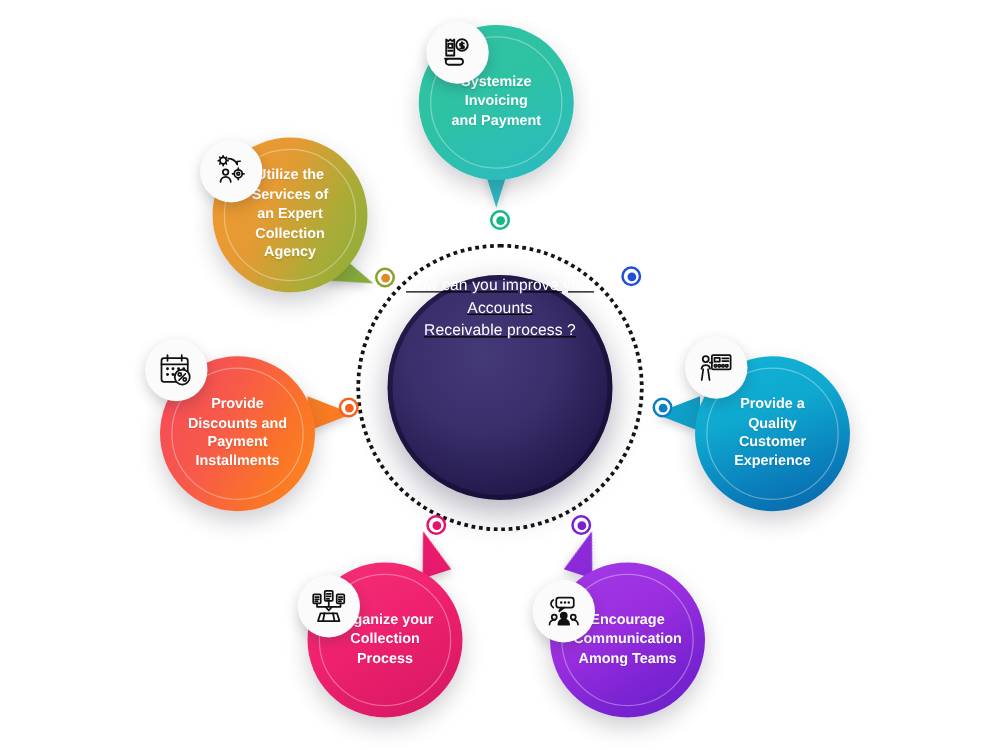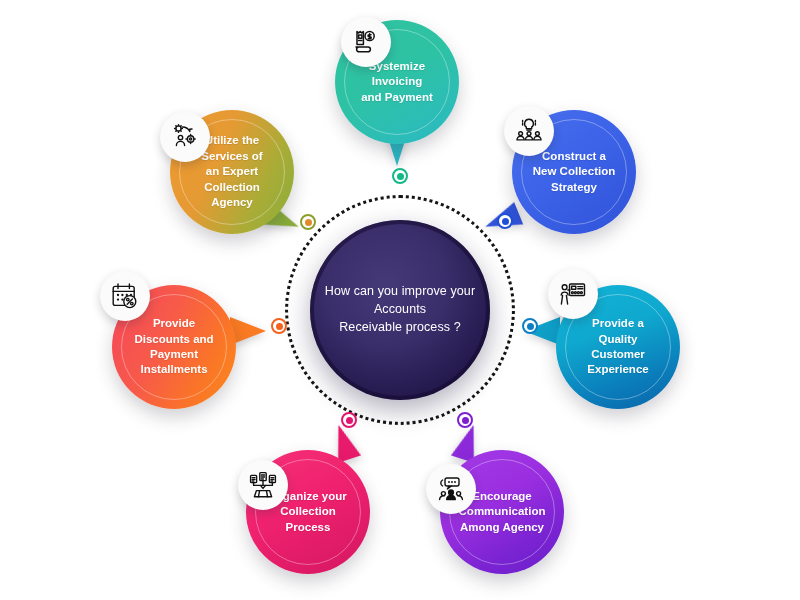--- a/index.html
+++ b/index.html
@@ -36,22 +36,23 @@
   .hub {
     position: absolute;
     left: 310px;
     top: 220px;
     width: 180px;
     height: 180px;
     border-radius: 50%;
     background: radial-gradient(circle at 42% 36%, #453a78 0%, #3a2f6b 38%, #241a4e 72%, #1a1038 100%);
     box-shadow: 0 10px 26px rgba(20,12,50,0.32), inset 0 0 0 4px rgba(20,10,45,0.55);
     display: flex;
-    align-items: center;
+    align-items: flex-start;
     justify-content: center;
+    text-decoration: underline;
   }
   .hub-text {
     color: #ffffff;
     font-size: 12.5px;
     line-height: 1.42;
     text-align: center;
     font-weight: 500;
     letter-spacing: .1px;
     width: 160px;
     white-space: pre-line;
@@ -187,41 +188,20 @@
         <path d="M19.8 9.6 l-.2-2.4 2.4-.2"></path>
         <circle cx="20.6" cy="17" r="3.2"></circle>
         <circle cx="20.6" cy="17" r="1.1"></circle>
         <path d="M20.6 12.4 v1.4 M20.6 20.2 v1.4 M16 17 h1.4 M23.8 17 h1.4"></path>
         <circle cx="10.5" cy="15.6" r="2.2"></circle>
         <path d="M6.4 23.5 a4.1 4.1 0 0 1 8.2 0"></path>
       </svg>
     </div>
   </div>
 
-  <div class="node" style="left:512px; top:110px;">
-    <div class="tail" style="left:-28px; top:98px; border-top:12px solid transparent; border-bottom:12px solid transparent; border-right:36px solid #2f52d8; transform:rotate(-22deg);"></div>
-    <div class="bubble" style="background:linear-gradient(140deg,#4a70ee 0%,#3c63e8 45%,#2f52d8 100%);">
-      <div class="bubble-label">Construct a
-New Collection
-Strategy</div>
-    </div>
-    <div class="badge" style="left:-8px; top:-4px;">
-      <svg width="30" height="30" viewBox="0 0 30 30" fill="none" stroke="#111" stroke-width="1.4" stroke-linecap="round" stroke-linejoin="round">
-        <path d="M15 3.2 a4.4 4.4 0 0 1 2.7 7.9 v1.5 h-5.4 v-1.5 A4.4 4.4 0 0 1 15 3.2 Z"></path>
-        <path d="M12.8 14 h4.4"></path>
-        <path d="M8.6 4.4 v1.6 M8.6 7.4 v1.6 M21.4 4.4 v1.6 M21.4 7.4 v1.6"></path>
-        <circle cx="15" cy="17.6" r="1.9"></circle>
-        <path d="M11.4 23.9 a3.6 3.6 0 0 1 7.2 0 Z"></path>
-        <circle cx="6.6" cy="17.6" r="1.9"></circle>
-        <path d="M3 23.9 a3.6 3.6 0 0 1 7.2 0 Z"></path>
-        <circle cx="23.4" cy="17.6" r="1.9"></circle>
-        <path d="M19.8 23.9 a3.6 3.6 0 0 1 7.2 0 Z"></path>
-      </svg>
-    </div>
-  </div>
 
   <div class="node" style="left:556px; top:285px;">
     <div class="tail" style="left:-32px; top:32px; border-top:14px solid transparent; border-bottom:14px solid transparent; border-right:36px solid #0fa0c8;"></div>
     <div class="bubble" style="background:linear-gradient(160deg,#13b3d6 0%,#0fa8cf 38%,#0a7dba 74%,#0a63a8 100%);align-items:center;">
       <div class="bubble-label">Provide a
 Quality
 Customer
 Experience</div>
     </div>
     <div class="badge" style="left:-8px; top:-16px;">
@@ -239,21 +219,21 @@
         <path d="M9.8 11 h2.2"></path>
       </svg>
     </div>
   </div>
 
   <div class="node" style="left:440px; top:450px;">
     <div class="tail" style="left:16px; top:-26px; border-left:12px solid transparent; border-right:12px solid transparent; border-bottom:36px solid #8c2ada; transform:rotate(18deg);"></div>
     <div class="bubble" style="background:linear-gradient(150deg,#a23ae6 0%,#9b2fe0 40%,#7a23d2 74%,#6a1fc9 100%);">
       <div class="bubble-label">Encourage
 Communication
-Among Agency</div>
+Among Teams</div>
     </div>
     <div class="badge" style="left:-14px; top:14px;">
       <svg width="30" height="30" viewBox="0 0 30 30" fill="none" stroke="#111" stroke-width="1.4" stroke-linecap="round" stroke-linejoin="round">
         <rect x="9" y="4" width="14" height="8" rx="2"></rect>
         <path d="M13 12 l-1.6 3 4-3"></path>
         <circle cx="13" cy="8" r=".95" fill="#111" stroke="none"></circle>
         <circle cx="16" cy="8" r=".95" fill="#111" stroke="none"></circle>
         <circle cx="19" cy="8" r=".95" fill="#111" stroke="none"></circle>
         <path d="M6.6 6 a3.4 3.4 0 0 0 0 6"></path>
         <circle cx="15" cy="18.4" r="2.4" fill="#111" stroke="#111"></circle>
@@ -282,21 +262,21 @@
         <rect x="21.4" y="5.4" width="6" height="7.2" rx=".8"></rect>
         <path d="M23 7.6 h2.8 M23 9.4 h2.8 M23 11 h1.8"></path>
         <path d="M5.6 12.8 v2.6 h18.8 v-2.6 M15 10.8 v4.6"></path>
         <path d="M12.6 15.6 L15 18.4 l2.4-2.8"></path>
         <path d="M8.4 20.6 h13.2 l2 6.2 H6.4 Z"></path>
         <path d="M11.6 20.6 l-1.2 6.2 M18.4 20.6 l1.2 6.2"></path>
       </svg>
     </div>
   </div>
 
-  <div class="node" style="left:112px; top:285px;text-decoration:underline;">
+  <div class="node" style="left:128px; top:285px;text-decoration:underline;">
     <div class="tail" style="left:118px; top:32px; border-top:14px solid transparent; border-bottom:14px solid transparent; border-left:36px solid #fa7b22;"></div>
     <div class="bubble" style="background:linear-gradient(115deg,#f4475c 0%,#f75a49 40%,#fa7527 74%,#fb8a1e 100%);">
       <div class="bubble-label">Provide
 Discounts and
 Payment
 Installments</div>
     </div>
     <div class="badge" style="left:-12px; top:-14px;">
       <svg width="30" height="30" viewBox="0 0 30 30" fill="none" stroke="#111" stroke-width="1.4" stroke-linecap="round" stroke-linejoin="round">
         <rect x="3.2" y="5.4" width="21" height="19" rx="2"></rect>

